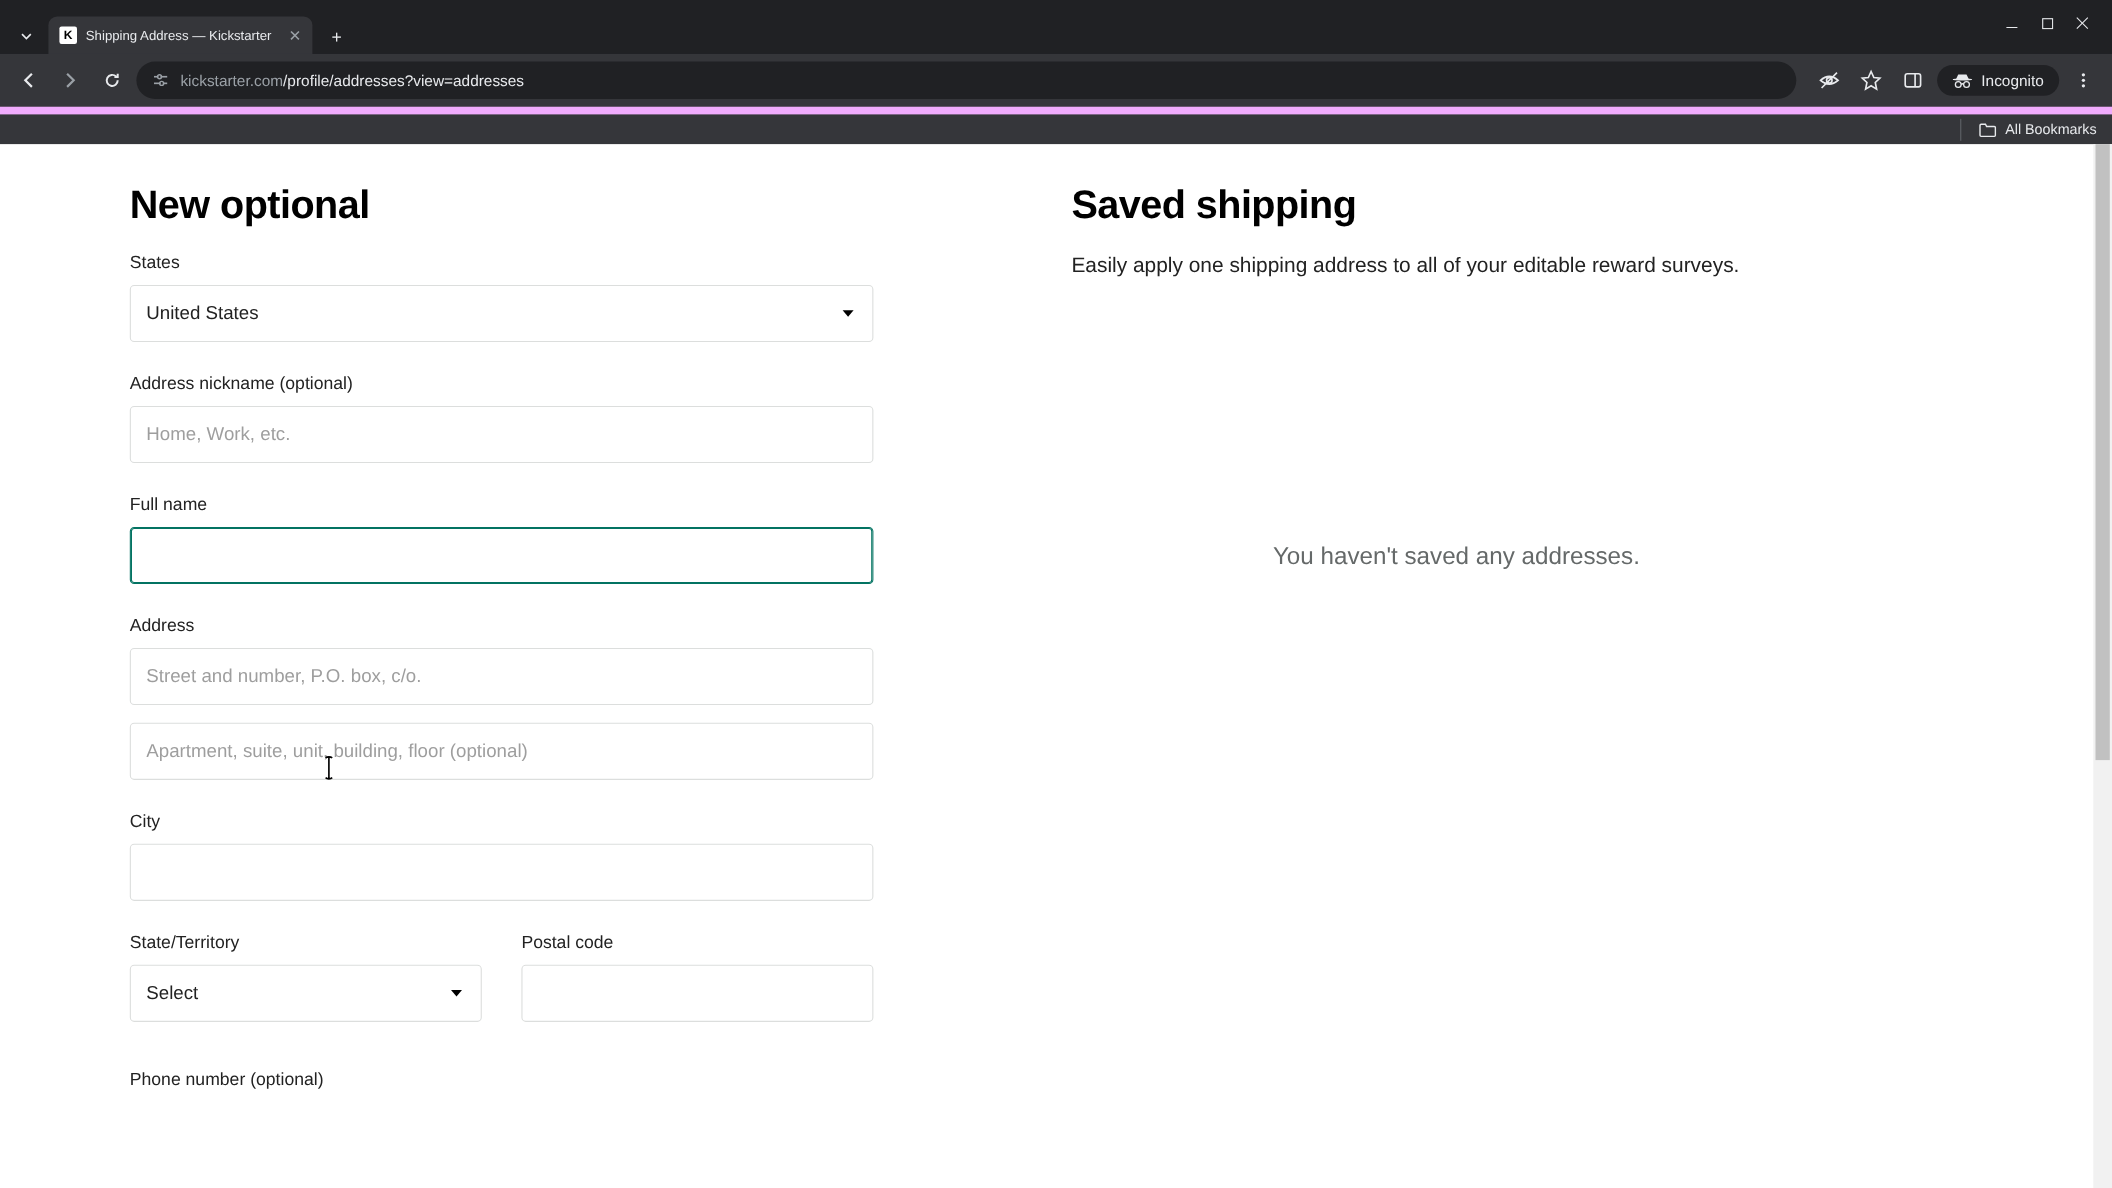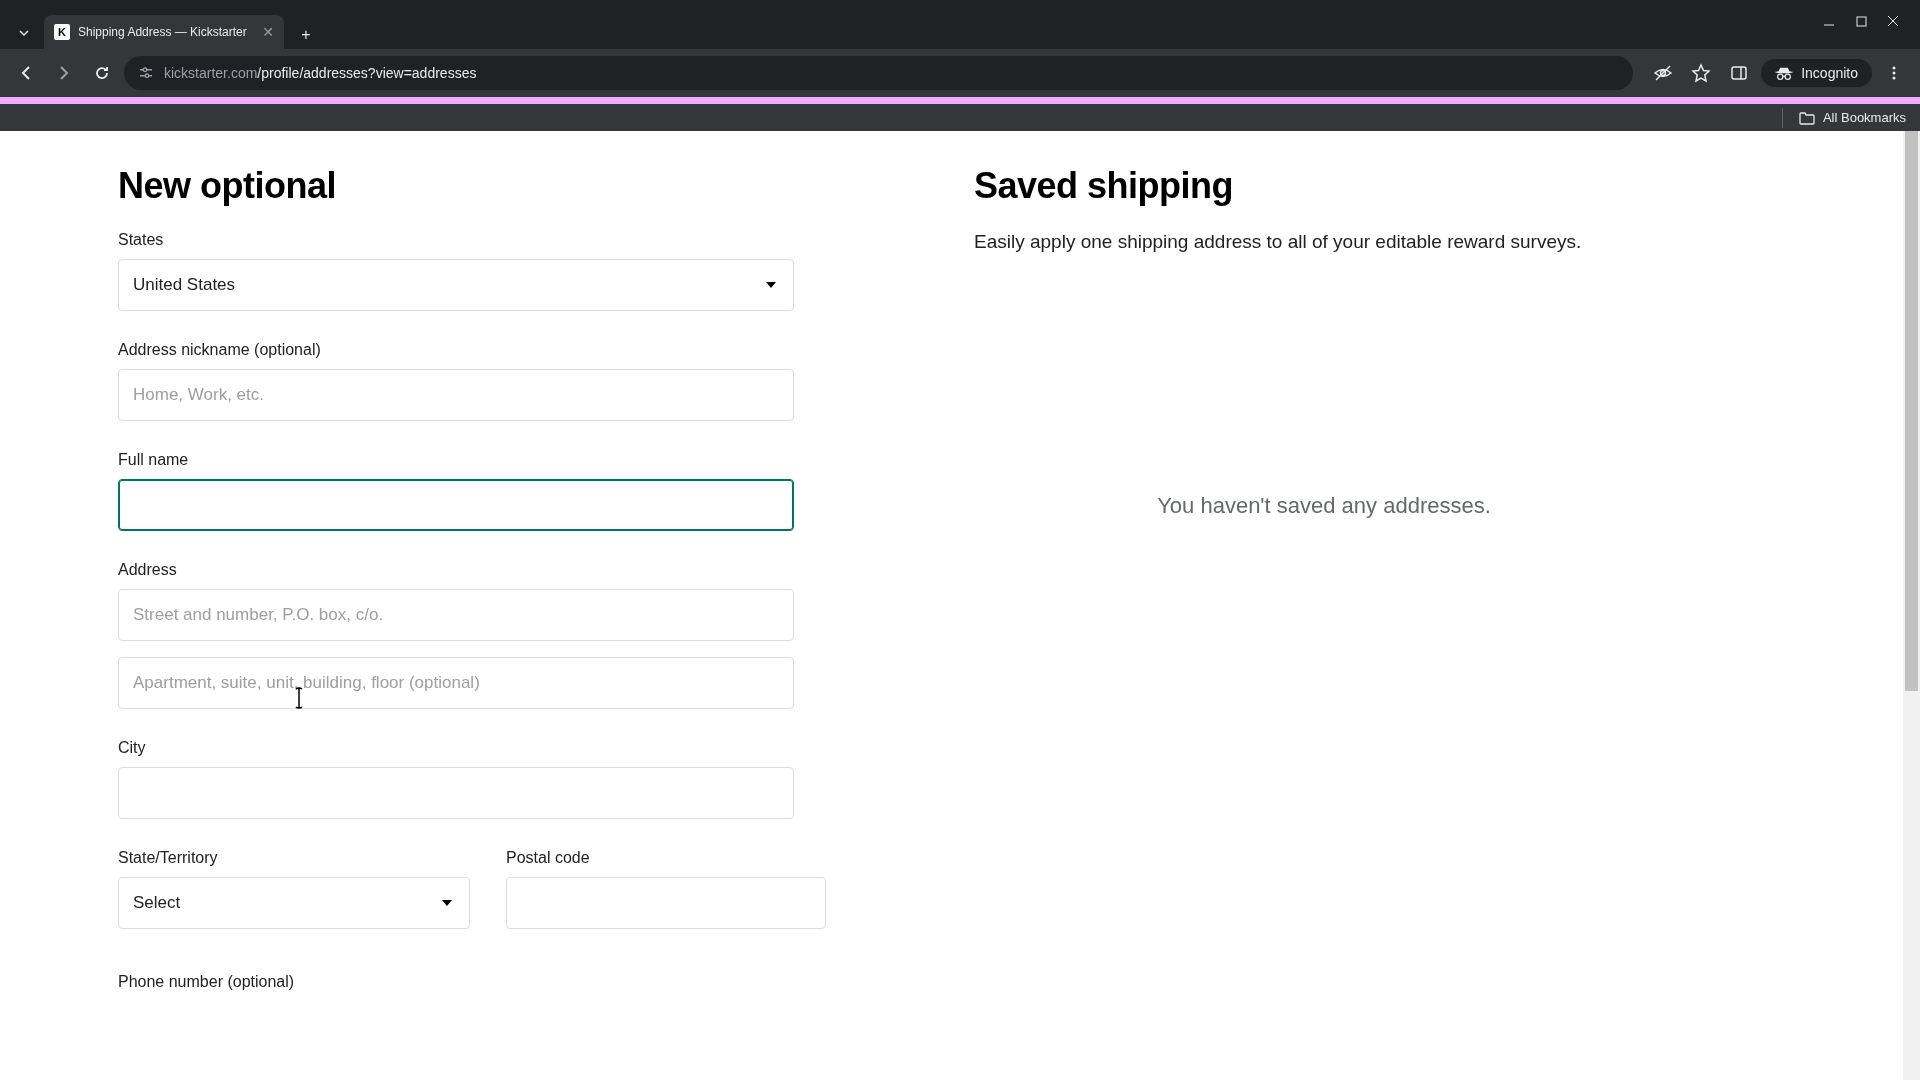--- a/index.html
+++ b/index.html
@@ -43,21 +43,21 @@
 h1 { font-size: 36px; font-weight: 700; color: #000; margin-bottom: 24px; letter-spacing: -0.5px; }
 .label { font-size: 16px; color: #222; margin-bottom: 10px; }
 .field { width: 676px; height: 52px; border: 1px solid #dcdedd; border-radius: 4px; background: #fff; padding: 0 14px; font-size: 17px; color: #222; display: flex; align-items: center; margin-bottom: 30px; position: relative; }
 .field.select { }
 .field .caret { position: absolute; right: 16px; top: 50%; transform: translateY(-50%); }
 .field input { border: none; outline: none; width: 100%; height: 100%; font-size: 17px; color: #222; background: transparent; }
 .field input::placeholder { color: #9e9e9e; }
 .field.focused { border: 1px solid #037362; box-shadow: 0 0 0 1px #037362 inset; }
 
 .row-pair { display: flex; gap: 36px; }
-.field.small { width: 352px; }
+.field.small { width: 320px; }
 .field.small2 { width: 320px; }
 
 .saved-desc { font-size: 19px; color: #222; margin-top: 6px; }
 .empty-msg { margin-top: 240px; text-align: center; font-size: 22px; color: #656969; }
 
 .group { margin-bottom: 8px; }
 
 
 .text-cursor { position: absolute; left: 293px; top: 555px; }
 

